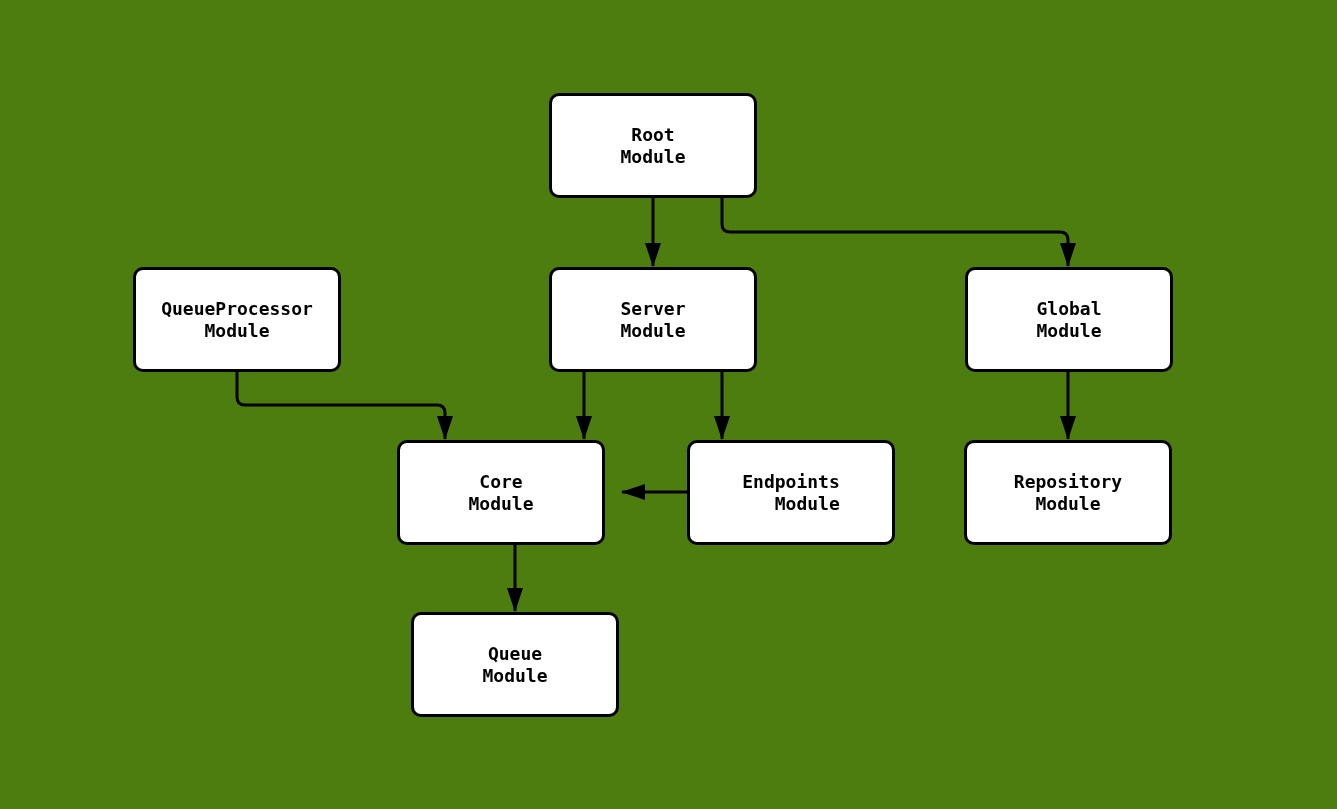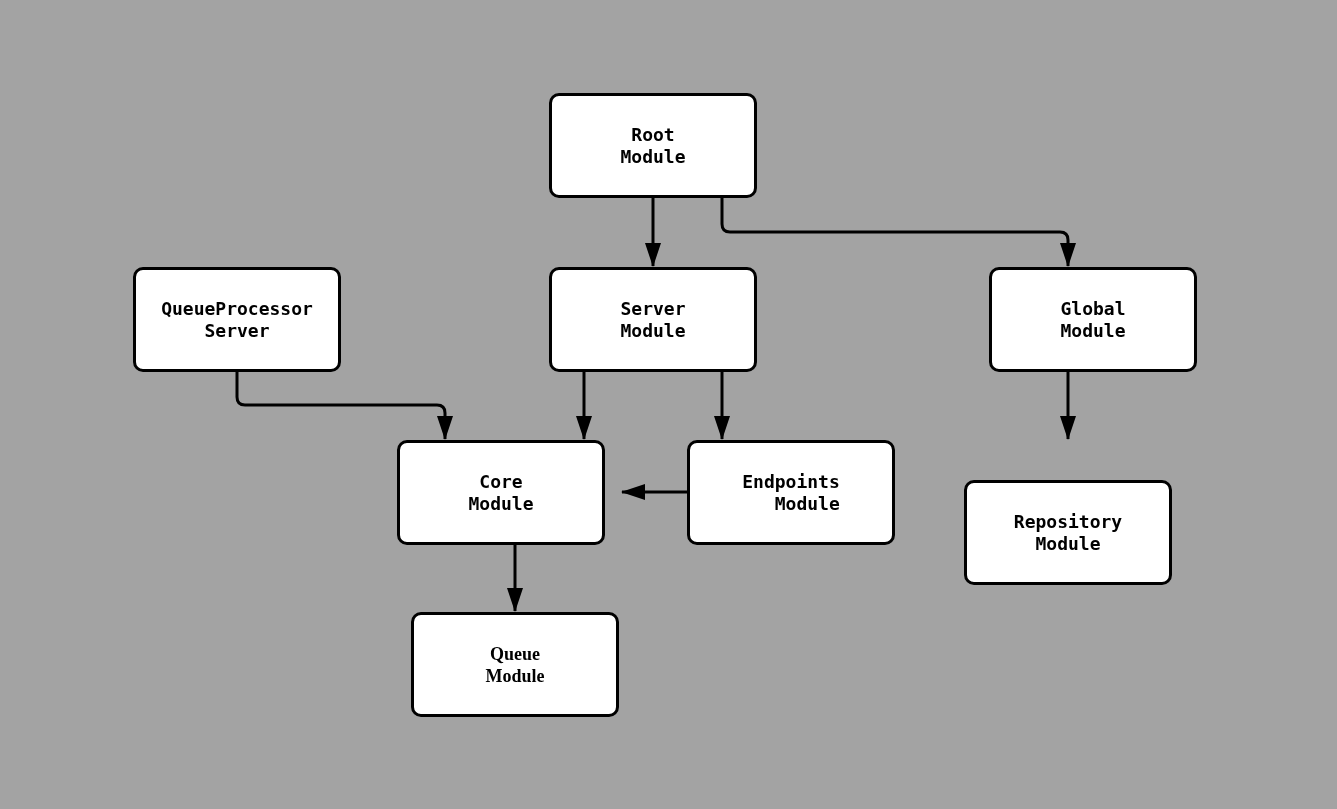--- a/index.html
+++ b/index.html
@@ -1,21 +1,21 @@
 <!DOCTYPE html>
 <html><head>
 <meta charset="utf-8">
 <style>
   * { margin: 0; padding: 0; box-sizing: border-box; }
   html, body { background: #ffffff; }
   .canvas {
     position: relative;
     width: 1337px;
     height: 809px;
-    background: #a3a3a3;
+    background: #4d7c0f;
     overflow: hidden;
     font-family: "DejaVu Sans Mono", "Liberation Mono", monospace;
   }
   .edges {
     position: absolute;
     left: 0; top: 0;
     width: 1337px;
     height: 809px;
   }
   .edges path {
@@ -36,25 +36,25 @@
     text-align: center;
     white-space: pre-line;
     font-weight: bold;
     font-size: 18px;
     line-height: 22px;
     color: #000000;
   }
   .node-root          { left: 549px; top: 93px;  }
   .node-queueprocessor{ left: 133px; top: 267px; }
   .node-server        { left: 549px; top: 267px; }
-  .node-global        { left: 965px; top: 267px; margin-left: 24px; }
+  .node-global        { left: 965px; top: 267px; }
   .node-core          { left: 397px; top: 440px; }
   .node-endpoints     { left: 687px; top: 440px; text-align: right; }
-  .node-repository    { left: 964px; top: 440px; margin-top: 40px; }
-  .node-queue         { left: 411px; top: 612px; font-family: Liberation Serif, serif; }
+  .node-repository    { left: 964px; top: 440px; }
+  .node-queue         { left: 411px; top: 612px; }
 </style>
 </head>
 <body>
 
 <div class="canvas">
 
   <svg class="edges" viewBox="0 0 1337 809" xmlns="http://www.w3.org/2000/svg" aria-hidden="true">
     <defs>
       <marker id="arrowhead" markerUnits="userSpaceOnUse" markerWidth="26" markerHeight="18" refX="23" refY="8" orient="auto">
         <polygon points="0,0 24,8 0,16" fill="#000000"></polygon>
@@ -67,21 +67,21 @@
     <path d="M722 372 L722 439" marker-end="url(#arrowhead)"></path>
     <path d="M687 492 L622 492" marker-end="url(#arrowhead)"></path>
     <path d="M1068 372 L1068 439" marker-end="url(#arrowhead)"></path>
     <path d="M515 545 L515 611" marker-end="url(#arrowhead)"></path>
   </svg>
 
   <div class="node node-root">Root
 Module</div>
 
   <div class="node node-queueprocessor">QueueProcessor
-Server</div>
+Module</div>
 
   <div class="node node-server">Server
 Module</div>
 
   <div class="node node-global">Global
 Module</div>
 
   <div class="node node-core">Core
 Module</div>
 

